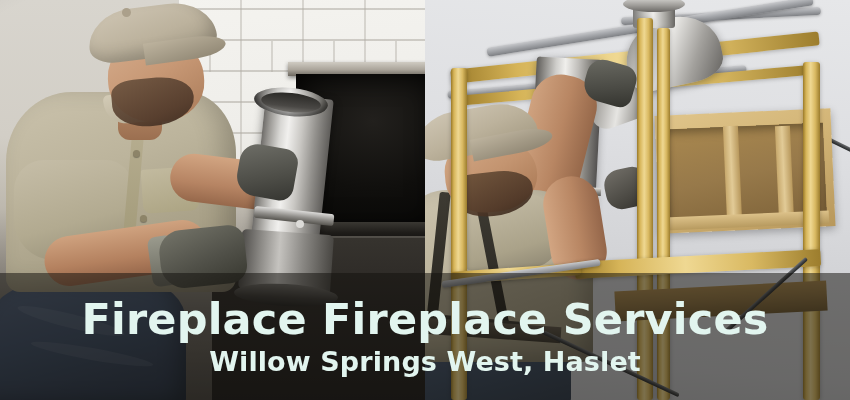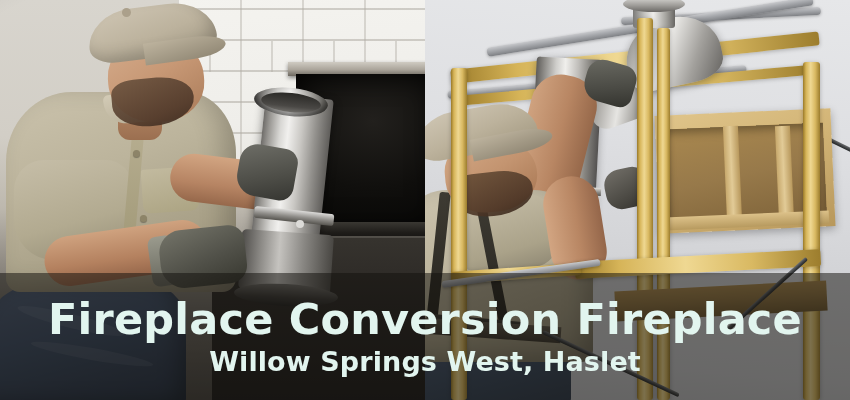--- a/index.html
+++ b/index.html
@@ -567,17 +567,17 @@
       <div class="r-wood r-beam-deck2"></div>
       <div class="r-brace r-brace2"></div>
       <div class="r-brace r-brace3"></div>
       <div class="r-rail r-rail-low"></div>
     </div>
   </div>
 
   <div id="overlay-band"></div>
 
   <div id="text-block">
-    <div id="banner-title">Fireplace Conversion Fireplace</div>
+    <div id="banner-title">Fireplace Fireplace Services</div>
     <div id="banner-subtitle">Willow Springs West, Haslet</div>
   </div>
 
 </div>
 
 </body></html>

